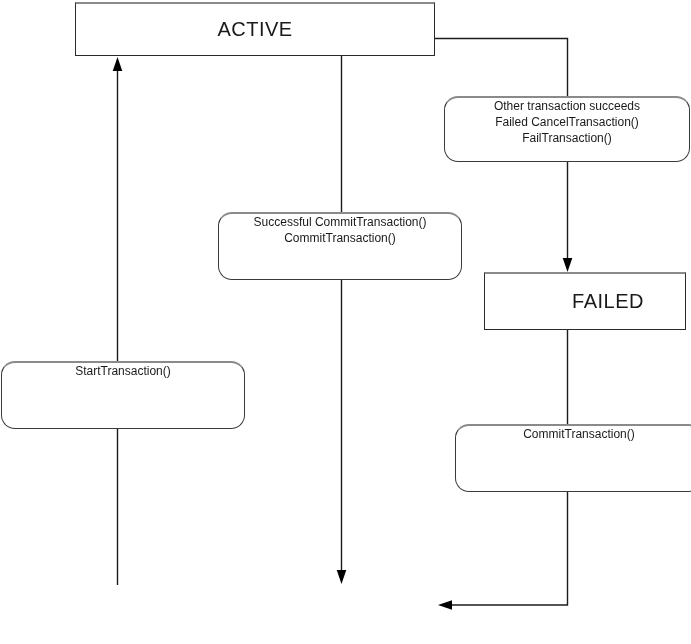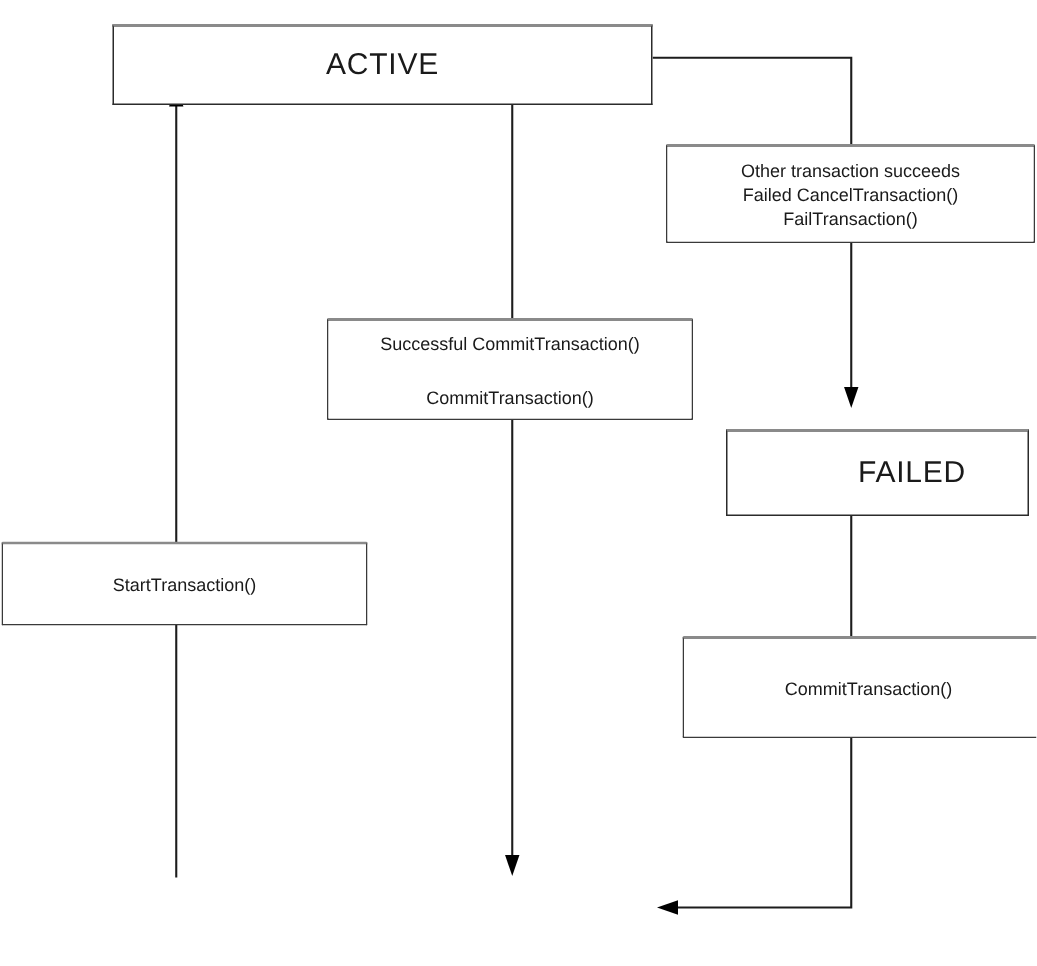--- a/index.html
+++ b/index.html
@@ -28,33 +28,32 @@
     background: #ffffff;
     border: 1px solid #2b2b2b;
     border-top: 2px solid #8a8a8a;
     display: flex;
     align-items: center;
     justify-content: center;
     color: #1a1a1a;
     font-size: 20px;
     letter-spacing: 0.5px;
     text-align: center;
-    margin-top: 14px;
   }
   .label-box {
     position: absolute;
     box-sizing: border-box;
     background: #ffffff;
     border: 1px solid #3a3a3a;
     border-top: 2px solid #8a8a8a;
-    border-radius: 1px;
+    border-radius: 14px;
     display: flex;
     flex-direction: column;
     align-items: center;
-    justify-content: center;
+    justify-content: flex-start;
     color: #1a1a1a;
     font-size: 12px;
     line-height: 16px;
     text-align: center;
   }
   .label-line { white-space: nowrap; }
 </style>
 </head>
 <body>
 
@@ -83,26 +82,26 @@
     <span>FAILED</span>
   </div>
 
 
   <div class="label-box" style="left:444px; top:96px; width:246px; height:66px;">
     <div class="label-line">Other transaction succeeds</div>
     <div class="label-line">Failed CancelTransaction()</div>
     <div class="label-line">FailTransaction()</div>
   </div>
 
-  <div class="label-box" style="left:218px; top:212px; width:244px; height:68px;gap:20px;">
+  <div class="label-box" style="left:218px; top:212px; width:244px; height:68px;">
     <div class="label-line">Successful CommitTransaction()</div>
     <div class="label-line">CommitTransaction()</div>
   </div>
 
-  <div class="label-box" style="left:1px; top:361px; width:244px; height:56px;">
+  <div class="label-box" style="left:1px; top:361px; width:244px; height:68px;">
     <div class="label-line">StartTransaction()</div>
   </div>
 
   <div class="label-box" style="left:455px; top:424px; width:248px; height:68px;">
     <div class="label-line">CommitTransaction()</div>
   </div>
 
 </div>
 
 </body></html>

